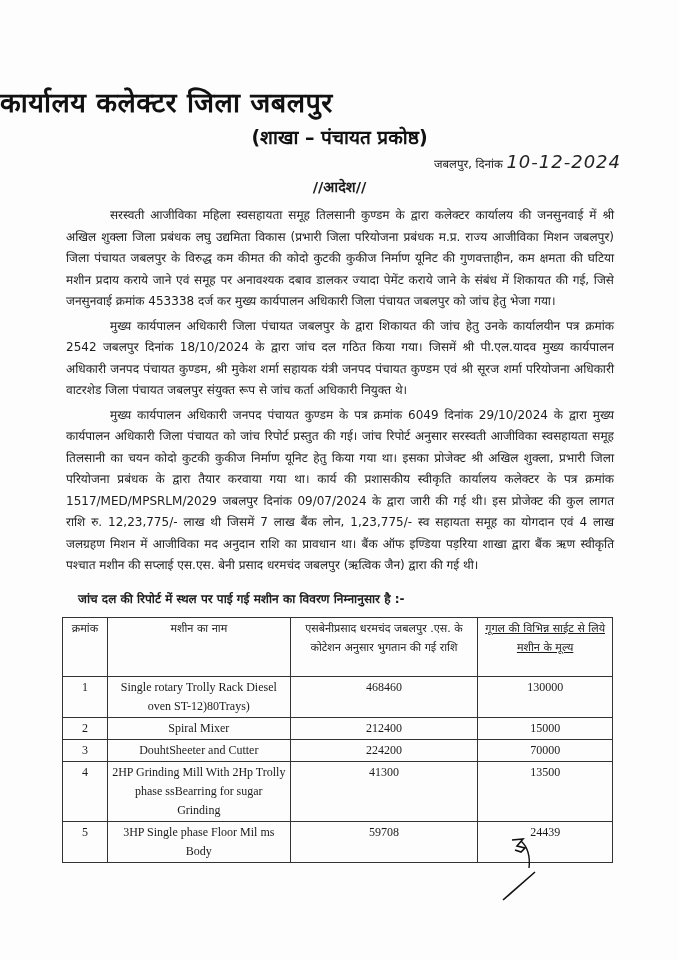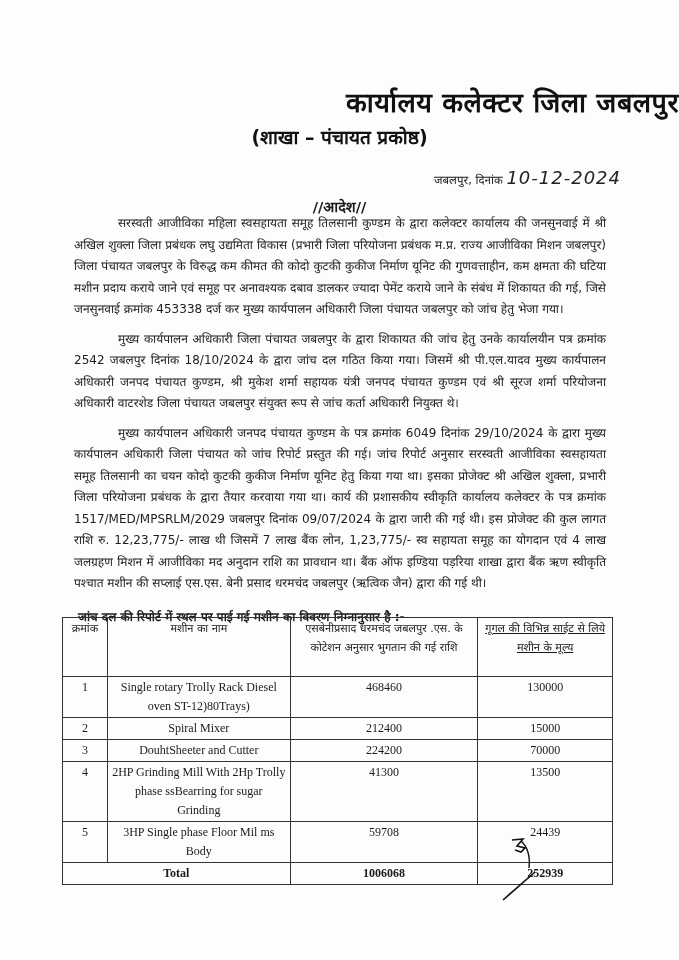--- a/index.html
+++ b/index.html
@@ -1,32 +1,32 @@
 <!DOCTYPE html>
 <html><head>
 <meta charset="utf-8">
 <style>
   html, body { margin: 0; padding: 0; background: #ffffff; }
   body { width: 679px; height: 960px; position: relative; overflow: hidden;
          font-family: "DejaVu Serif", "Liberation Serif", serif; color: #1a1a1a; }
   .page { position: absolute; left: 0; top: 0; width: 679px; height: 960px; background: #fdfdfd; }
-  .title { position: absolute; left: 0; width: 679px; top: 83px; text-align: right;
+  .title { position: absolute; left: 0; width: 679px; top: 83px; text-align: left;
            font-family: "DejaVu Sans", sans-serif; font-weight: bold; font-size: 27px; letter-spacing: 0.5px; color: #111; }
   .subtitle { position: absolute; left: 0; width: 679px; top: 124px; text-align: center;
               font-family: "DejaVu Sans", sans-serif; font-weight: bold; font-size: 19px; color: #111; }
   .refline { position: absolute; top: 151px; left: 66px; right: 58px; height: 20px;
              font-size: 11.5px; font-family: "DejaVu Sans", sans-serif; }
   .ref-left { position: absolute; left: 0; top: 0; white-space: nowrap; }
-  .ref-right { position: absolute; right: 0; top: 16px; white-space: nowrap; }
+  .ref-right { position: absolute; right: 0; top: 0; white-space: nowrap; }
   .hand { font-family: "DejaVu Sans", sans-serif; font-style: italic; font-size: 18px; color: #222; letter-spacing: 1px; }
   .order { position: absolute; top: 176px; left: 0; width: 679px; text-align: center;
-           font-family: "DejaVu Sans", sans-serif; font-weight: bold; font-size: 14.5px; margin-top: 20px; }
+           font-family: "DejaVu Sans", sans-serif; font-weight: bold; font-size: 14.5px; }
   .body { position: absolute; left: 66px; width: 548px; top: 205px;
           font-family: "DejaVu Sans", sans-serif; font-size: 12px; line-height: 21.5px; text-align: justify; color: #1d1d1d; }
-  .para { margin: 8px; text-indent: 44px; }
+  .para { margin: 0; text-indent: 44px; }
   .para.p2 { margin-top: 3px; }
   .para.p3 { margin-top: 3px; }
   .lead { margin: 12px; font-weight: bold; text-indent: 0; }
   table.machines { position: absolute; left: 62px; top: 617px; width: 551px; border-collapse: collapse;
                    font-family: "Liberation Serif", "DejaVu Serif", serif; font-size: 12px; }
   table.machines th, table.machines td { border: 1px solid #333; padding: 1px 4px; vertical-align: top; text-align: center; }
   table.machines th { font-family: "DejaVu Sans", sans-serif; font-weight: normal; font-size: 11px; line-height: 19px; }
   table.machines td { line-height: 19px; }
   .c1 { width: 36px; } .c2 { width: 174px; } .c3 { width: 179px; margin-left: 32px; } .c4 { width: 126px; text-decoration: underline; }
   tr.tall td { height: 38px; }
@@ -90,25 +90,20 @@
       <td>2HP Grinding Mill With 2Hp Trolly phase ssBearring for sugar Grinding</td>
       <td>41300</td>
       <td>13500</td>
     </tr>
     <tr class="short">
       <td>5</td>
       <td>3HP Single phase Floor Mil ms Body</td>
       <td>59708</td>
       <td>24439</td>
     </tr>
-    <tr class="total">
-      <td colspan="2">Total</td>
-      <td>1006068</td>
-      <td>252939</td>
-    </tr>
   </tbody>
     </table>
 
   <svg class="signature" viewBox="0 0 70 70">
     <path d="M17 4 L28 3 L22 10 L30 12 L26 16 L20 14" fill="none" stroke="#111" stroke-width="1.6"></path>
     <path d="M26 5 Q36 14 34 32" fill="none" stroke="#111" stroke-width="1.4"></path>
     <path d="M8 64 L40 36" fill="none" stroke="#111" stroke-width="1.6"></path>
   </svg>
 
 </div>

